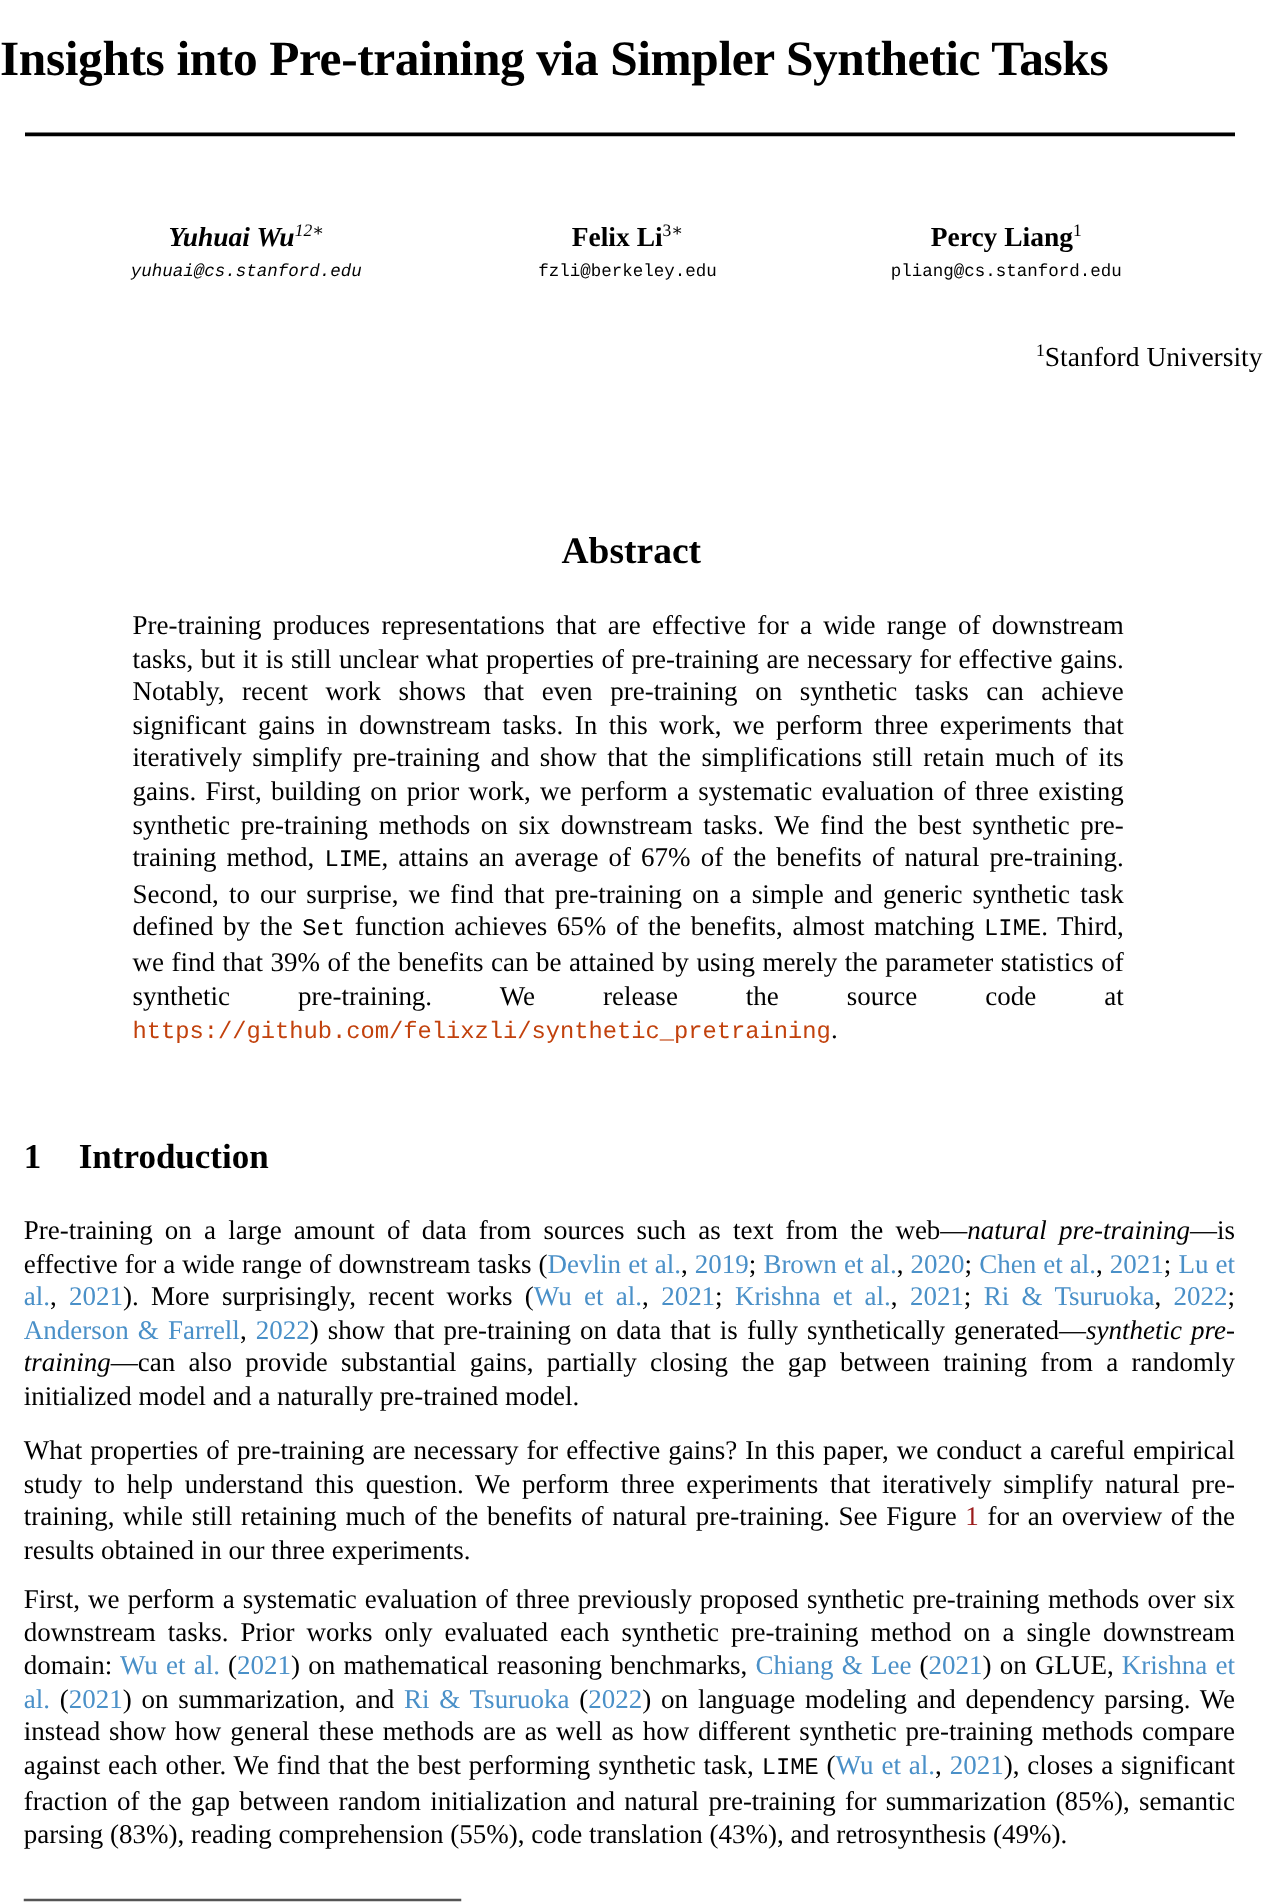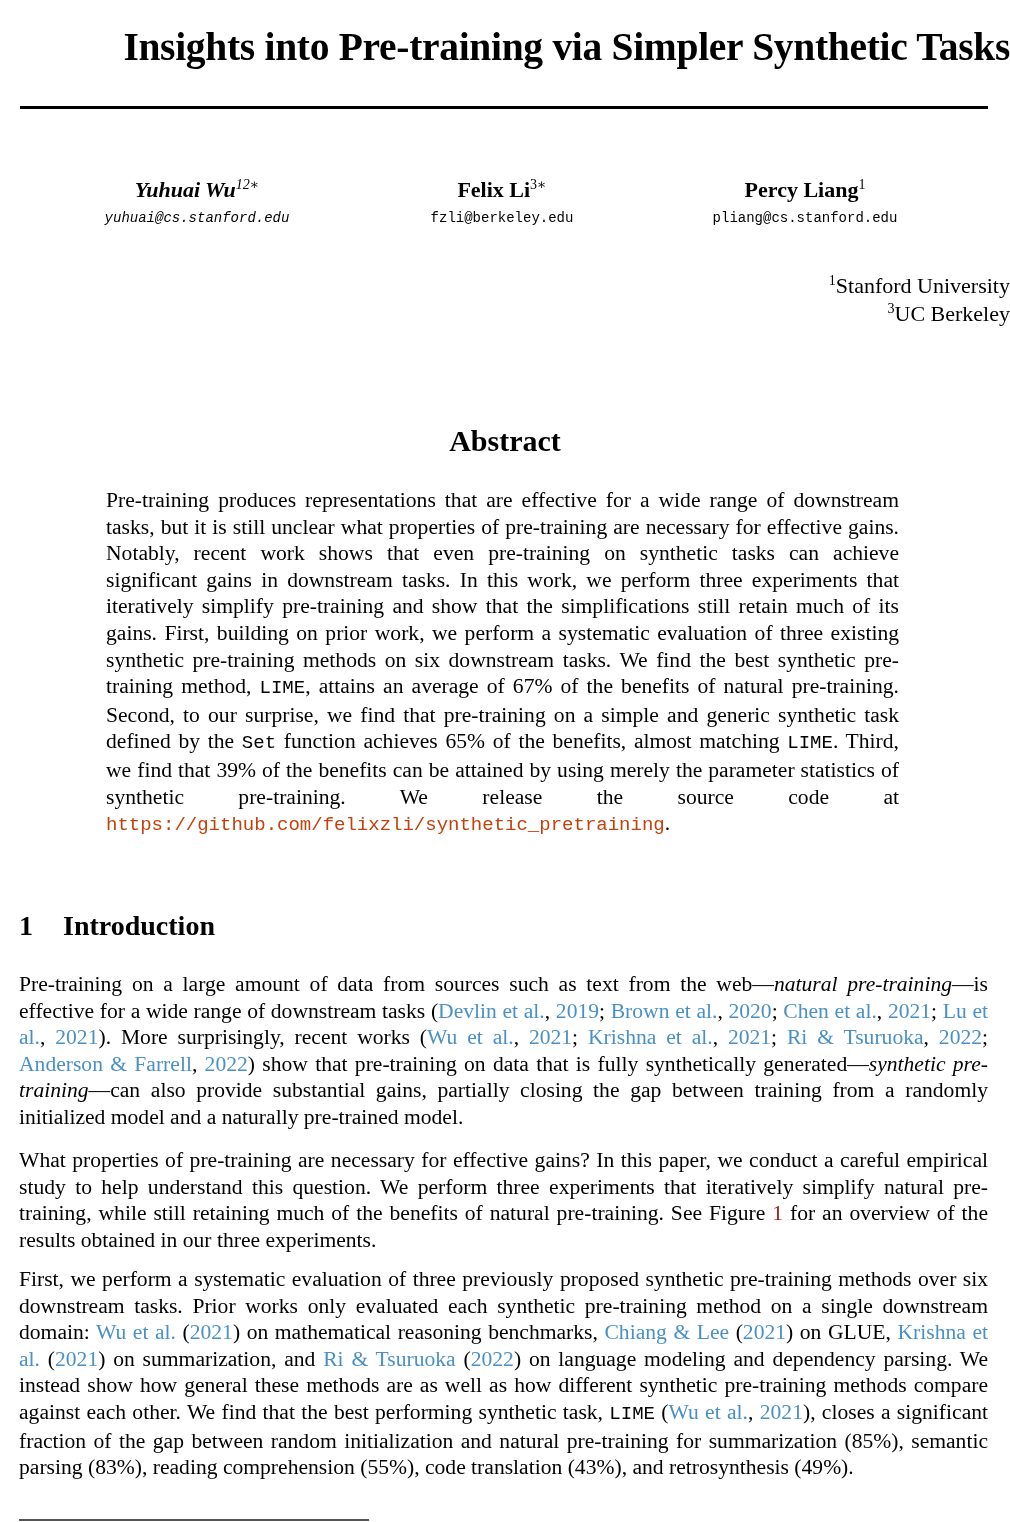--- a/index.html
+++ b/index.html
@@ -2,22 +2,22 @@
 <html><head>
 <meta charset="utf-8">
 <style>
   html, body { margin: 0; padding: 0; background: #ffffff; }
   body {
     width: 1010px; height: 1522px; overflow: hidden; position: relative;
     font-family: "Liberation Serif", "DejaVu Serif", serif; color: #000;
   }
   .mono { font-family: "Liberation Mono", "DejaVu Sans Mono", monospace; }
   .title {
-    position: absolute; left: 0; right: 0; top: 22px; text-align: right;
-    font-size: 39.5px; font-weight: bold; letter-spacing: -0.3px; line-height: 50px; margin-left: 32px;
+    position: absolute; left: 0; right: 0; top: 22px; text-align: left;
+    font-size: 39.5px; font-weight: bold; letter-spacing: -0.3px; line-height: 50px;
   }
   .rule {
     position: absolute; left: 20px; width: 968px; top: 106px; height: 3px; background: #000;
   }
   .authors { position: absolute; top: 175px; left: 0; right: 0; }
   .author { position: absolute; text-align: center; width: 330px; }
   .author .name { font-size: 22px; font-weight: bold; line-height: 30px; }
   .author .name sup { font-size: 14px; font-weight: normal; vertical-align: 8px; line-height: 0; }
   .author .email { font-size: 14px; line-height: 26px; }
   .a1 { left: 32px; font-style: italic; } .a2 { left: 337px; } .a3 { left: 640px; }
@@ -59,21 +59,20 @@
     <div class="email mono">fzli@berkeley.edu</div>
   </div>
   <div class="author a3">
     <div class="name"><span>Percy Liang</span><sup>1</sup></div>
     <div class="email mono">pliang@cs.stanford.edu</div>
   </div>
 </div>
 
 <div class="affils">
   <div><sup>1</sup><span>Stanford University</span></div>
-  <div><sup>3</sup><span>UC Berkeley</span></div>
 </div>
 
 <div class="abs-title">Abstract</div>
 
 <div class="abstract"><span>Pre-training produces representations that are effective for a wide range of downstream tasks, but it is still unclear what properties of pre-training are necessary for effective gains.  Notably, recent work shows that even pre-training on synthetic tasks can achieve significant gains in downstream tasks. In this work, we perform three experiments that iteratively simplify pre-training and show that the simplifications still retain much of its gains.  First, building on prior work, we perform a systematic evaluation of three existing synthetic pre-training methods on six downstream tasks.  We find the best synthetic pre-training method, </span><span class="mono">LIME</span><span>, attains an average of 67% of the benefits of natural pre-training.  Second, to our surprise, we find that pre-training on a simple and generic synthetic task defined by the </span><span class="mono">Set</span><span> function achieves 65% of the benefits, almost matching </span><span class="mono">LIME</span><span>. Third, we find that 39% of the benefits can be attained by using merely the parameter statistics of synthetic pre-training.  We release the source code at </span><a class="mono">https://github.com/felixzli/synthetic_pretraining</a><span>.</span></div>
 
 <div class="sec"><span class="num">1</span><span>Introduction</span></div>
 
 <div class="body p1"><span>Pre-training on a large amount of data from sources such as text from the web—</span><i>natural pre-training</i><span>—is effective for a wide range of downstream tasks (</span><span class="cite">Devlin et al.</span>, <span class="cite">2019</span>; <span class="cite">Brown et al.</span>, <span class="cite">2020</span>; <span class="cite">Chen et al.</span>, <span class="cite">2021</span>; <span class="cite">Lu et al.</span>, <span class="cite">2021</span><span>). More surprisingly, recent works (</span><span class="cite">Wu et al.</span>, <span class="cite">2021</span>; <span class="cite">Krishna et al.</span>, <span class="cite">2021</span>; <span class="cite">Ri &amp; Tsuruoka</span>, <span class="cite">2022</span>; <span class="cite">Anderson &amp; Farrell</span>, <span class="cite">2022</span><span>) show that pre-training on data that is fully synthetically generated—</span><i>synthetic pre-training</i><span>—can also provide substantial gains, partially closing the gap between training from a randomly initialized model and a naturally pre-trained model.</span></div>
 

